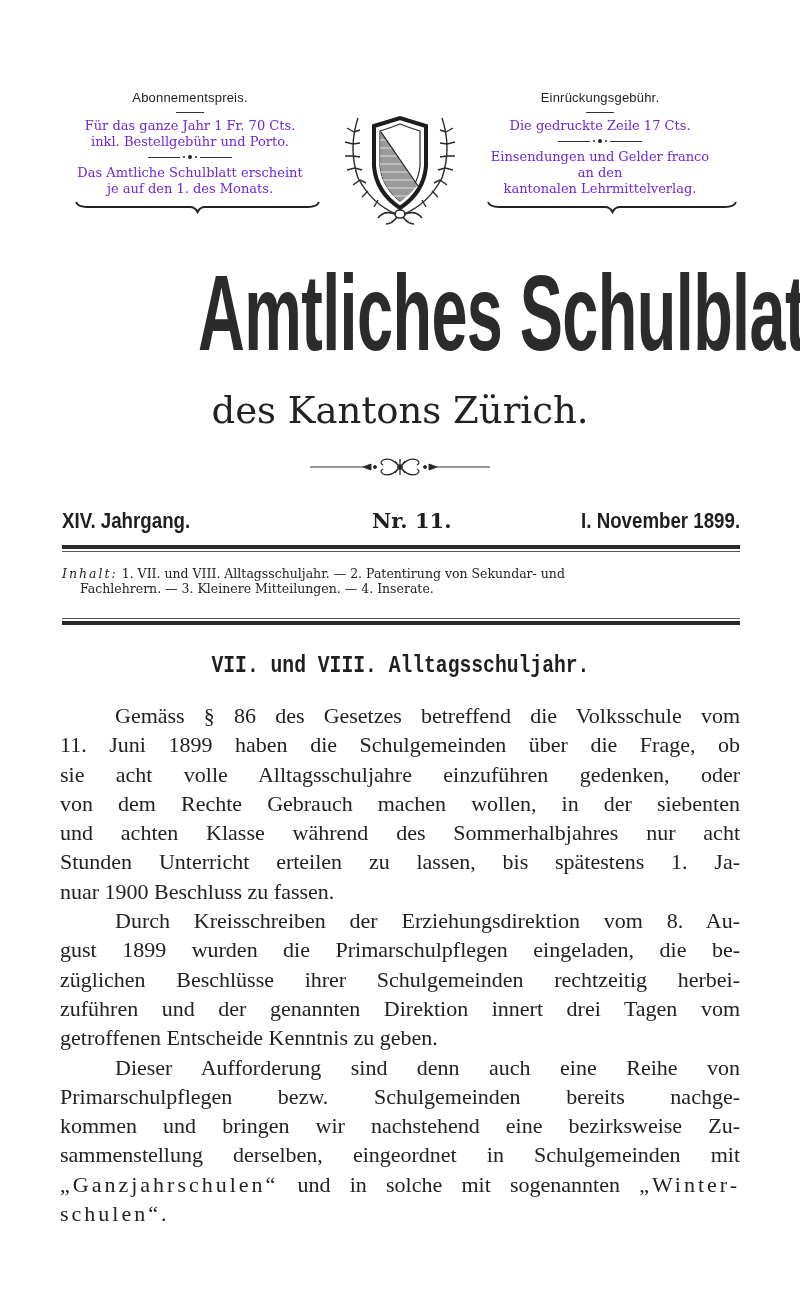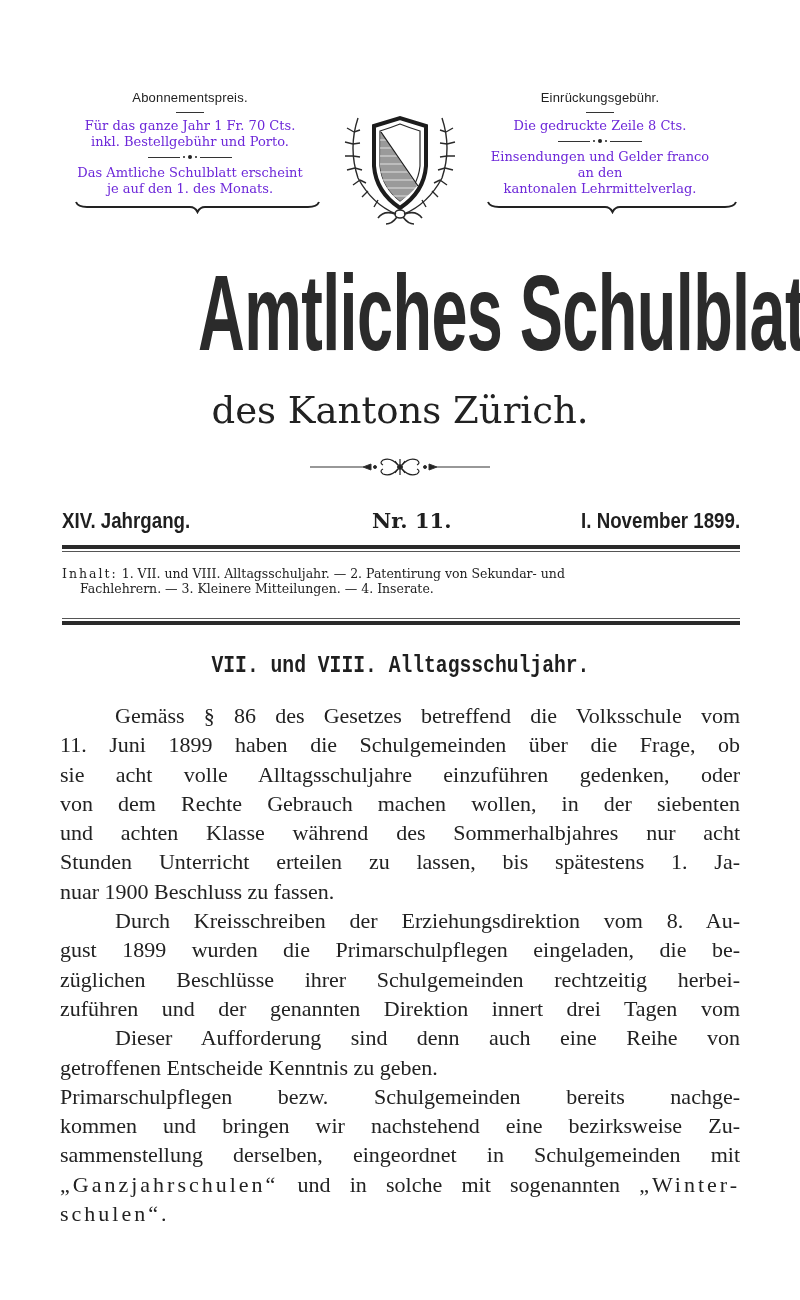--- a/index.html
+++ b/index.html
@@ -55,21 +55,21 @@
 
   .double-rule { position: absolute; left: 62px; width: 678px; }
   .double-rule .thick { height: 4px; background: #2a2a2a; }
   .double-rule .thin { height: 1px; background: #555; margin-top: 2px; }
   .double-rule.inv .thin { margin-top: 0; margin-bottom: 2px; }
 
   .contents {
     position: absolute; left: 62px; top: 566px; width: 678px;
     font-size: 12.5px; line-height: 15px; color: #222; text-align: justify;
   }
-  .contents .lbl { letter-spacing: 2px; }
+  .contents .lbl { letter-spacing: 2px; font-style: italic; }
   .contents .second { padding-left: 18px; display: block; }
 
   
   .article-title {
     position: absolute; left: 0; top: 650px; width: 800px; text-align: center;
     font-family: Liberation Mono, monospace; font-weight: bold; font-size: 24px;
     line-height: 32px; color: #1f1f1f;
   }
   .article-title span { display: inline-block; transform: scaleX(0.82); }
   .body-text {
@@ -131,21 +131,21 @@
     <line x1="41" y1="24" x2="78" y2="78" stroke="#1c1c1c" stroke-width="1.3"></line>
     <g fill="none" stroke="#2a2a2a" stroke-width="1.6">
       <ellipse cx="60" cy="106" rx="5" ry="4"></ellipse>
       <path d="M55 106 Q44 102 38 110 M65 106 Q76 102 82 110 M57 109 Q52 116 46 116 M63 109 Q68 116 74 116"></path>
     </g>
   </svg>
 
   <div class="col col-right">
     <div class="col-head">Einrückungsgebühr.</div>
     <div class="short-rule"></div>
-    <div class="col-line">Die gedruckte Zeile 8 Cts.</div>
+    <div class="col-line">Die gedruckte Zeile 17 Cts.</div>
     <div class="dot-rule">
         <span class="l"></span>
         <span class="s"></span>
         <span class="d"></span>
         <span class="s"></span>
         <span class="l"></span>
       </div>
     <div class="col-line">Einsendungen und Gelder franco</div>
     <div class="col-line">an den</div>
     <div class="col-line">kantonalen Lehrmittelverlag.</div>
@@ -207,21 +207,21 @@
     <span class="ln">11. Juni 1899 haben die Schulgemeinden über die Frage, ob</span>
     <span class="ln">sie acht volle Alltagsschuljahre einzuführen gedenken, oder</span>
     <span class="ln">von dem Rechte Gebrauch machen wollen, in der siebenten</span>
     <span class="ln">und achten Klasse während des Sommerhalbjahres nur acht</span>
     <span class="ln">Stunden Unterricht erteilen zu lassen, bis spätestens 1. Ja-</span>
     <span class="ln last">nuar 1900 Beschluss zu fassen.</span>
     <span class="ln indent">Durch Kreisschreiben der Erziehungsdirektion vom 8. Au-</span>
     <span class="ln">gust 1899 wurden die Primarschulpflegen eingeladen, die be-</span>
     <span class="ln">züglichen Beschlüsse ihrer Schulgemeinden rechtzeitig herbei-</span>
     <span class="ln">zuführen und der genannten Direktion innert drei Tagen vom</span>
+    <span class="ln last">getroffenen Entscheide Kenntnis zu geben.</span>
     <span class="ln indent">Dieser Aufforderung sind denn auch eine Reihe von</span>
-    <span class="ln last">getroffenen Entscheide Kenntnis zu geben.</span>
     <span class="ln">Primarschulpflegen bezw. Schulgemeinden bereits nachge-</span>
     <span class="ln">kommen und bringen wir nachstehend eine bezirksweise Zu-</span>
     <span class="ln">sammenstellung derselben, eingeordnet in Schulgemeinden mit</span>
     <span class="ln"><span class="sp">„Ganzjahrschulen“</span><span> und in solche mit sogenannten </span><span class="sp">„Winter-</span></span>
     <span class="ln last"><span class="sp">schulen“.</span></span>
   </div>
 </div>
 
 </body></html>

